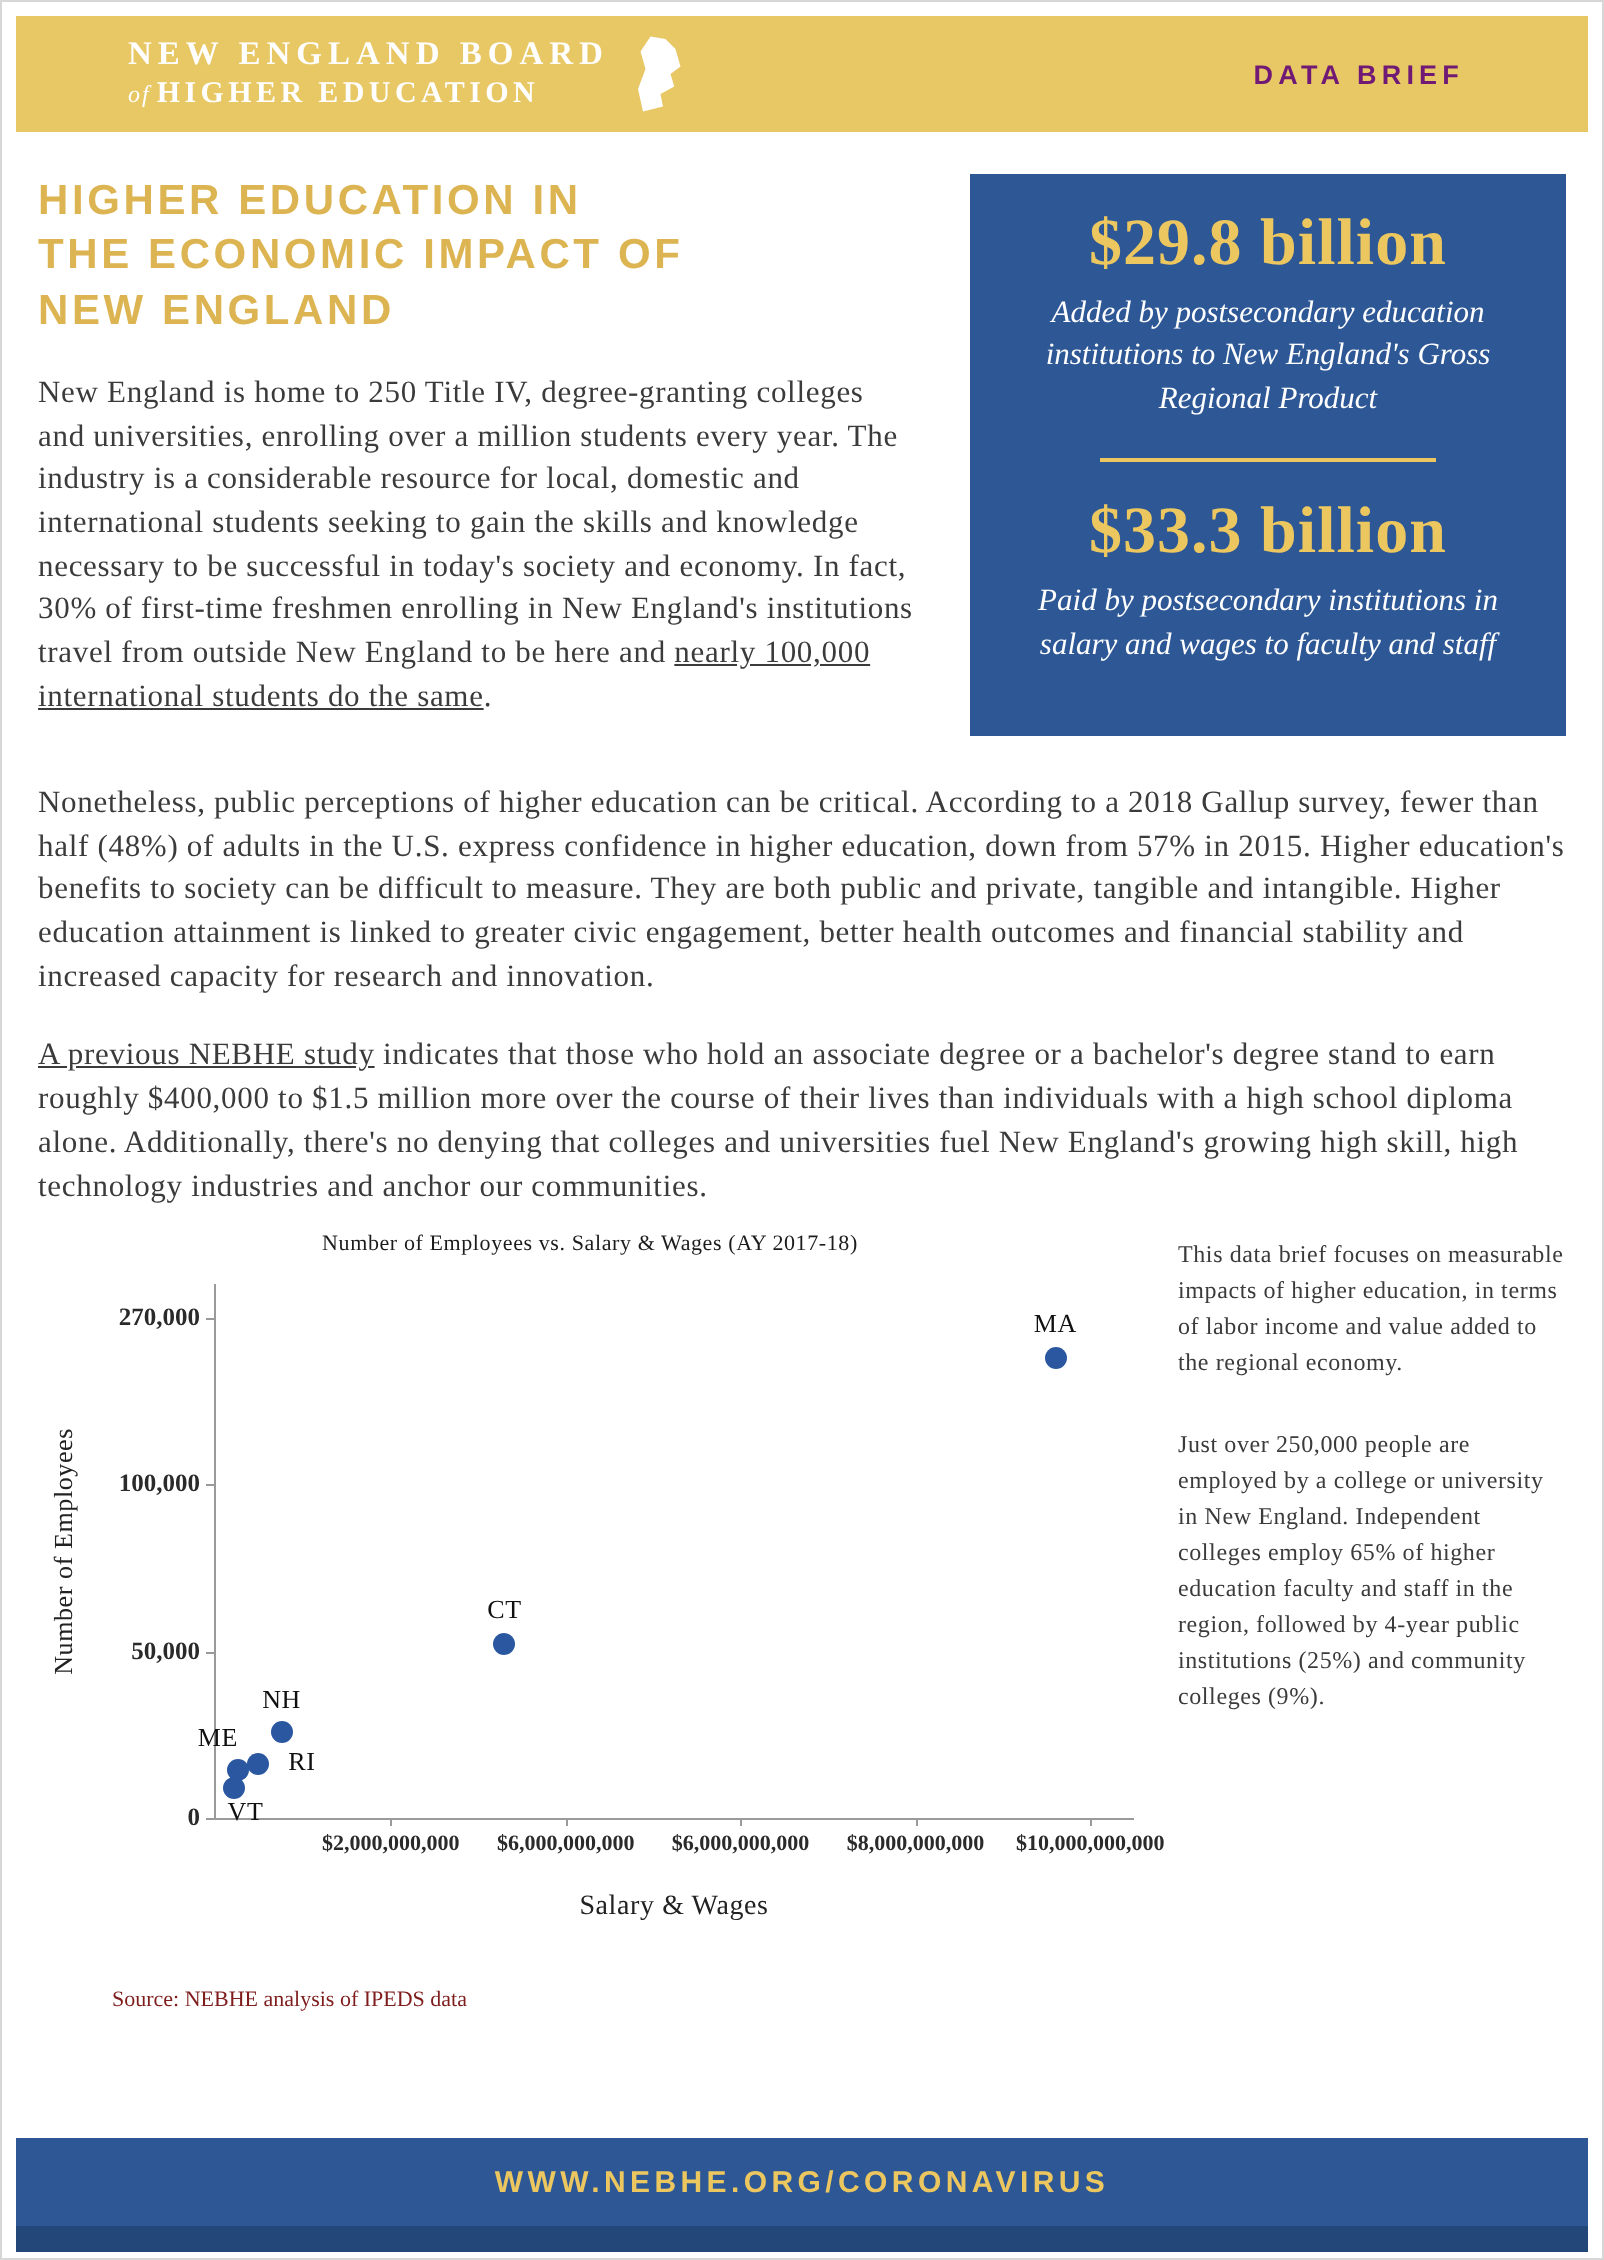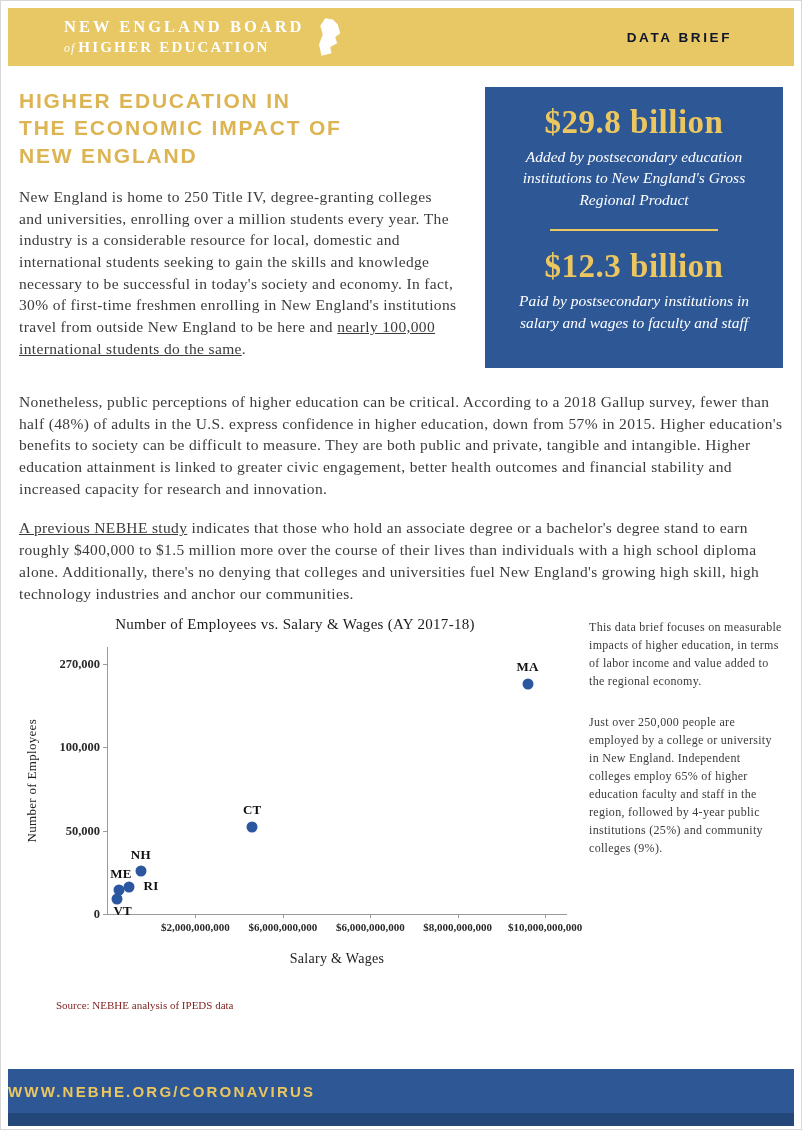--- a/index.html
+++ b/index.html
@@ -16,21 +16,21 @@
     background:#e8c765; height:58px; flex:0 0 58px;
     display:flex; align-items:center; padding:0 62px 0 56px;
   }
   .logo { display:flex; align-items:center; }
   .logo-text { color:#ffffff; line-height:1.25; }
   .logo-line1 { font-size:16.5px; letter-spacing:3px; font-weight:bold; }
   .logo-line2 { font-size:15px; letter-spacing:2.2px; font-weight:bold; }
   .logo-of { font-style:italic; font-size:12px; font-weight:normal; letter-spacing:1px; margin-right:3px; }
   .map-icon { margin-left:10px; display:flex; align-items:center; }
   .badge {
-    margin-left:auto; color:#0f172a; font-family:"Liberation Sans","DejaVu Sans",sans-serif;
+    margin-left:auto; color:#701a75; font-family:"Liberation Sans","DejaVu Sans",sans-serif;
     font-weight:bold; font-size:13.5px; letter-spacing:2.6px;
   }
 
   
   .main { flex:1 1 auto; min-height:0; overflow:hidden; padding:21px 11px 0; }
 
   .row1 { display:flex; gap:26px; align-items:flex-start; }
   .col-left { width:440px; flex:0 0 440px; }
   h1.page-title {
     font-family:"Liberation Sans","DejaVu Sans",sans-serif; font-weight:bold;
@@ -49,21 +49,21 @@
   .stat-value { font-size:33px; font-weight:bold; color:#ecc75f; letter-spacing:0.5px; }
   .stat-desc { font-style:italic; font-size:15.5px; line-height:1.38; margin-top:5px; }
   .stat-divider { width:168px; height:2px; background:#ecc75f; margin:19px auto 17px; }
 
   .p2 { margin-top:23px; }
   .p3 { margin-top:18px; }
 
   
   .row2 { display:flex; margin-top:12px; }
   .chart-block { width:552px; flex:0 0 552px; }
-  .chart-title { text-align:center; font-size:15px; color:#1c1c1c; letter-spacing:0.3px; }
+  .chart-title { text-align:center; font-size:11px; color:#1c1c1c; letter-spacing:0.3px; }
   .plot-wrap {
     margin-top:14px; margin-left:88px; position:relative;
     width:460px; height:268px;
     border-left:1px solid #9a9a9a; border-bottom:1px solid #9a9a9a;
   }
   .ylabel {
     position:absolute; left:-84px; top:0; height:100%;
     display:flex; align-items:center; font-size:13px; color:#222;
   }
   .ylabel span { writing-mode:vertical-rl; transform:rotate(180deg); letter-spacing:0.3px; }
@@ -73,33 +73,33 @@
   }
   .ytickmark { position:absolute; left:-5px; width:5px; height:1px; background:#9a9a9a; }
   .xtick {
     position:absolute; top:calc(100% + 7px); transform:translateX(-50%);
     font-size:11px; font-weight:bold; color:#2a2a2a; white-space:nowrap;
   }
   .xtickmark { position:absolute; top:100%; width:1px; height:4px; background:#9a9a9a; }
   .dot { position:absolute; width:11px; height:11px; border-radius:50%; transform:translate(-50%,-50%); }
   .dot-label {
     position:absolute; transform:translate(-50%,-50%);
-    font-size:13px; font-weight:bold; color:#101010; letter-spacing:0.3px; white-space:nowrap;text-align:right;
+    font-size:13px; font-weight:normal; color:#101010; letter-spacing:0.3px; white-space:nowrap;text-align:right;
   }
   .xaxis-label { margin-left:88px; width:460px; text-align:center; margin-top:36px; font-size:14px; color:#222; letter-spacing:0.3px; }
   .chart-source { margin-left:37px; margin-top:32px; font-size:11px; color:#7f1d1d; }
 
   .side-col { flex:1; padding-left:18px; padding-top:2px; }
   .side-col p { font-size:12px; line-height:1.5; color:#3b3b3b; letter-spacing:0.3px; }
   .side-col p + p { margin-top:23px; }
 
   
   .footer-bar {
     flex:0 0 44px; background:#2d5795;
-    display:flex; align-items:center; justify-content:flex-start;
+    display:flex; align-items:center; justify-content:center;
   }
   .footer-url {
     color:#ecc75f; font-family:"Liberation Sans","DejaVu Sans",sans-serif;
     font-weight:bold; font-size:15px; letter-spacing:2.2px;
   }
   .footer-strip { flex:0 0 13px; background:#24477a; }
 </style>
 </head>
 <body>
 
@@ -131,21 +131,21 @@
           <span>THE ECONOMIC IMPACT OF</span>
           <span>NEW ENGLAND</span>
         </h1>
         <p class="body-text intro-p"><span>New England is home to 250 Title IV, degree-granting colleges and universities, enrolling over a million students every year. The industry is a considerable resource for local, domestic and international students seeking to gain the skills and knowledge necessary to be successful in today's society and economy. In fact, 30% of first-time freshmen enrolling in New England's institutions travel from outside New England to be here and </span><a class="link">nearly 100,000 international students do the same</a><span>.</span></p>
       </div>
 
       <div class="stat-box">
         <div class="stat-value">$29.8 billion</div>
         <div class="stat-desc">Added by postsecondary education institutions to New England's Gross Regional Product</div>
         <div class="stat-divider"></div>
-        <div class="stat-value">$12.3 billion</div>
+        <div class="stat-value">$33.3 billion</div>
         <div class="stat-desc">Paid by postsecondary institutions in salary and wages to faculty and staff</div>
       </div>
     </div>
 
     <p class="body-text p2">Nonetheless, public perceptions of higher education can be critical. According to a 2018 Gallup survey, fewer than half (48%) of adults in the U.S. express confidence in higher education, down from 57% in 2015. Higher education's benefits to society can be difficult to measure. They are both public and private, tangible and intangible. Higher education attainment is linked to greater civic engagement, better health outcomes and financial stability and increased capacity for research and innovation.</p>
 
     <p class="body-text p3"><a class="link">A previous NEBHE study</a><span> indicates that those who hold an associate degree or a bachelor's degree stand to earn roughly $400,000 to $1.5 million more over the course of their lives than individuals with a high school diploma alone. Additionally, there's no denying that colleges and universities fuel New England's growing high skill, high technology industries and anchor our communities.</span></p>
 
     <div class="row2">
       <div class="chart-block">
@@ -174,21 +174,21 @@
             <div class="xtickmark" style="left: 437.143px;"></div>
             <div class="dot" style="left: 419.657px; top: 36.7125px; background: rgb(42, 87, 160);"></div>
             <div class="dot-label" style="left: 419.657px; top: 19.7125px;">MA</div>
             <div class="dot" style="left: 144.257px; top: 180.225px; background: rgb(42, 87, 160);"></div>
             <div class="dot-label" style="left: 144.257px; top: 163.225px;">CT</div>
             <div class="dot" style="left: 32.7857px; top: 223.613px; background: rgb(42, 87, 160);"></div>
             <div class="dot-label" style="left: 32.7857px; top: 207.613px;">NH</div>
             <div class="dot" style="left: 20.9829px; top: 240.3px; background: rgb(42, 87, 160);"></div>
             <div class="dot-label" style="left: 42.9829px; top: 239px;">RI</div>
             <div class="dot" style="left: 10.9286px; top: 242.803px; background: rgb(42, 87, 160);"></div>
-            <div class="dot-label" style="left: 0.928571px; top: 226.803px; margin-left: 12px;">ME</div>
+            <div class="dot-label" style="left: 0.928571px; top: 226.803px;">ME</div>
             <div class="dot" style="left: 8.74286px; top: 251.981px; background: rgb(42, 87, 160);"></div>
             <div class="dot-label" style="left: 14.7429px; top: 263.981px;">VT</div>
           </div>
         <div class="xaxis-label">Salary &amp; Wages</div>
         <div class="chart-source">Source: NEBHE analysis of IPEDS data</div>
       </div>
 
       <div class="side-col">
         <p>This data brief focuses on measurable impacts of higher education, in terms of labor income and value added to the regional economy.</p>
         <p>Just over 250,000 people are employed by a college or university in New England. Independent colleges employ 65% of higher education faculty and staff in the region, followed by 4-year public institutions (25%) and community colleges (9%).</p>

